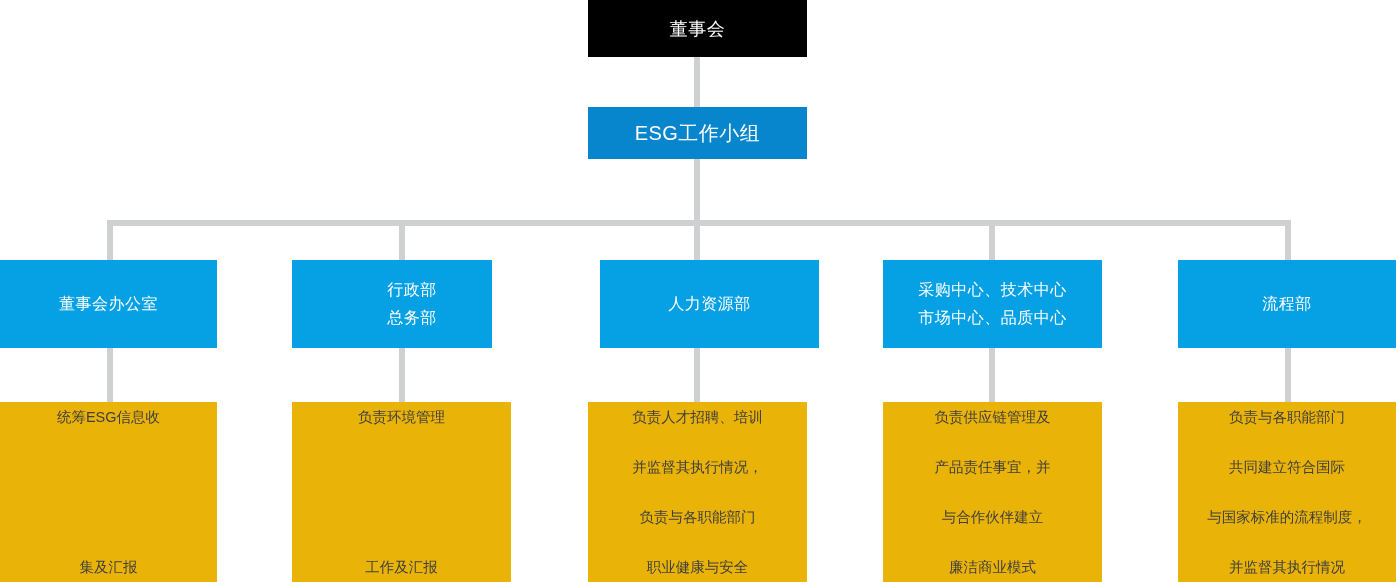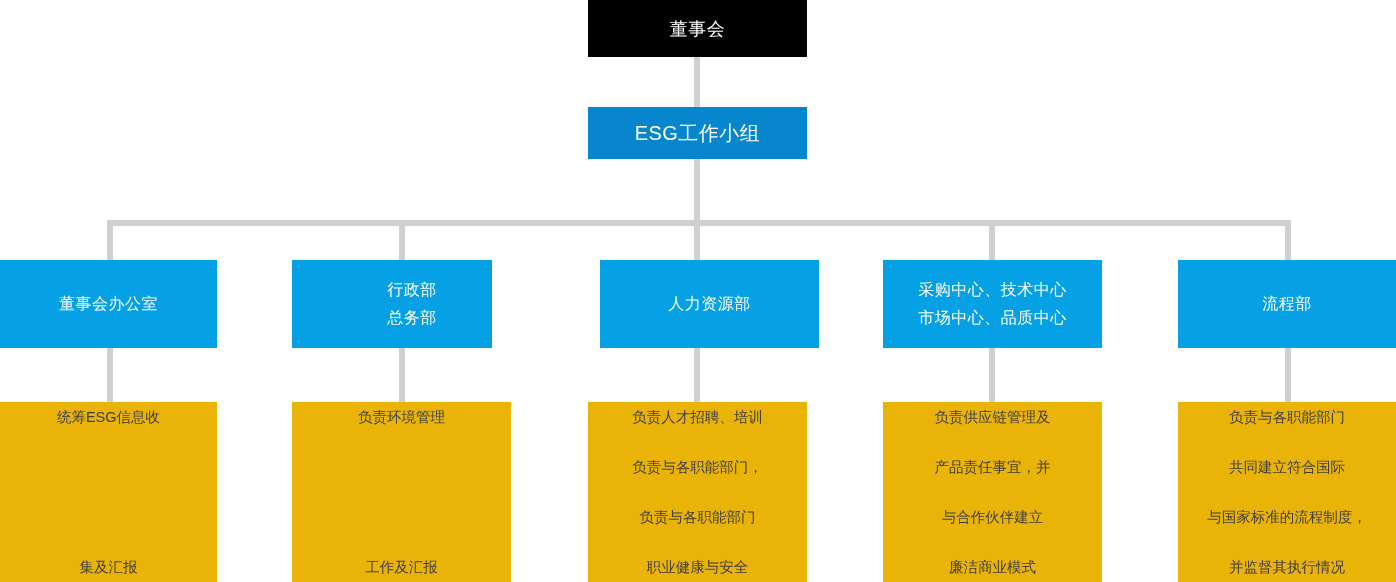--- a/index.html
+++ b/index.html
@@ -135,21 +135,21 @@
     <span class="dline">集及汇报</span>
   </div>
 
   <div class="desc" style="left:292px; top:402px; width:219px; height:180px;gap:29px;">
     <span class="dline">负责环境管理</span>
     <span class="dline">工作及汇报</span>
   </div>
 
   <div class="desc" style="left:588px; top:402px; width:219px; height:180px;">
     <span class="dline">负责人才招聘、培训</span>
-    <span class="dline">负责与各职能部门，</span>
+    <span class="dline">并监督其执行情况，</span>
     <span class="dline">负责与各职能部门</span>
     <span class="dline">职业健康与安全</span>
   </div>
 
   <div class="desc" style="left:883px; top:402px; width:219px; height:180px;">
     <span class="dline">负责供应链管理及</span>
     <span class="dline">产品责任事宜，并</span>
     <span class="dline">与合作伙伴建立</span>
     <span class="dline">廉洁商业模式</span>
   </div>

